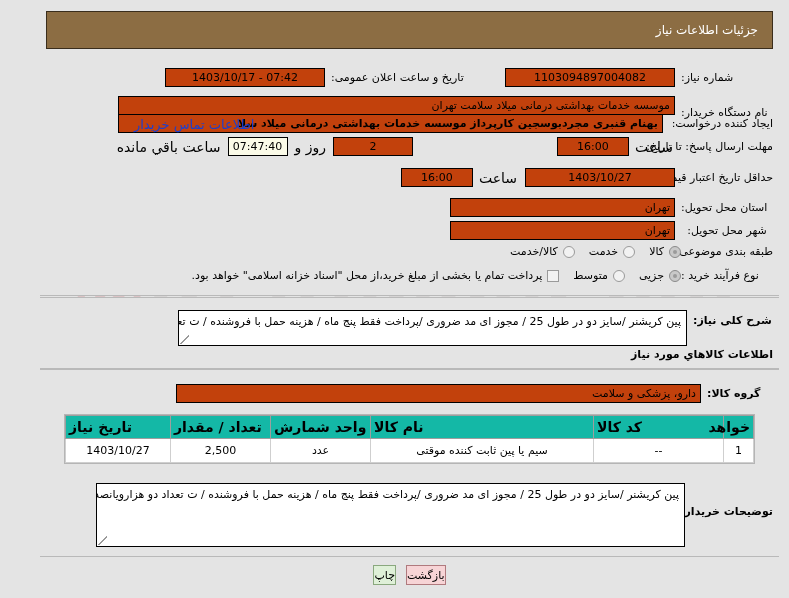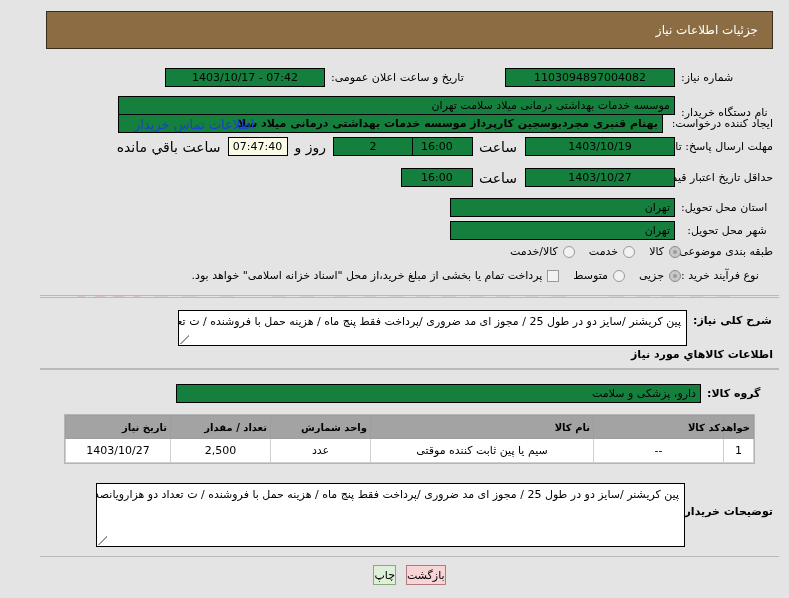--- a/index.html
+++ b/index.html
@@ -78,21 +78,21 @@
   .lbl {
     text-align: left;
     font-size: 11px;
     color: #000;
     line-height: 13px;
   }
   .lbl-b { font-weight: bold; }
 
   .tbox {
     border: 1px solid #000;
-    background: #15803d;
+    background: #c2410c;
     height: 19px;
     line-height: 17px;
     font-size: 11px;
     padding: 0 4px;
     text-align: center;
     overflow: hidden;
     white-space: nowrap;
     font-family: "DejaVu Sans", "Liberation Sans", sans-serif;
   }
   .tbox.right { text-align: right; }
@@ -172,27 +172,27 @@
     background: #fff;
     z-index: 2;
   }
   table.grid {
     width: 100%;
     border-collapse: collapse;
     font-size: 11px;
     table-layout: fixed;
   }
   table.grid th {
-    background: #a3a3a3;
+    background: #14b8a6;
     border: 1px solid #9e9e9e;
     height: 23px;
     font-weight: bold;
-    font-size: 10px;
+    font-size: 14px;
     color: #000;
-    text-align: right;
+    text-align: left;
     padding: 0 3px;
   }
   table.grid td {
     background: #ffffff;
     border: 1px solid #cfcfcf;
     height: 24px;
     text-align: center;
     padding: 0 4px;
     font-size: 11px;
     color: #000;
@@ -257,21 +257,20 @@
     </div>
 
     <div class="frow" style="top:56px; right:6px; left:78px;">
       <span class="lbl" style="width:92px; flex:0 0 92px;">ایجاد کننده درخواست:</span>
       <div class="tbox right" style="flex:1 1 auto; margin-right:18px;font-weight:bold;">بهنام قنبری مجردبوسجین کارپرداز موسسه خدمات بهداشتی درمانی میلاد سلا</div>
     </div>
     <a class="link" style="position:absolute; top:59px; left:94px;">اطلاعات تماس خریدار</a>
 
     <div class="frow" style="top:79px; right:6px;">
       <span class="lbl" style="width:92px;">مهلت ارسال پاسخ: تا تاریخ:</span>
-      <div class="tbox" style="width:150px; margin-right:6px;">1403/10/19</div>
       <span class="plain" style="margin-right:8px;">ساعت</span>
       <div class="tbox" style="width:72px; margin-right:6px;">16:00</div>
     </div>
 
     <div class="frow" style="top:79px; right:366px;">
       <div class="tbox" style="width:80px;">2</div>
       <span class="plain" style="margin-right:7px;">روز و</span>
       <div class="tbox ivory" style="width:60px; margin-right:7px;">07:47:40</div>
       <span class="plain" style="margin-right:7px;">ساعت باقي مانده</span>
     </div>

